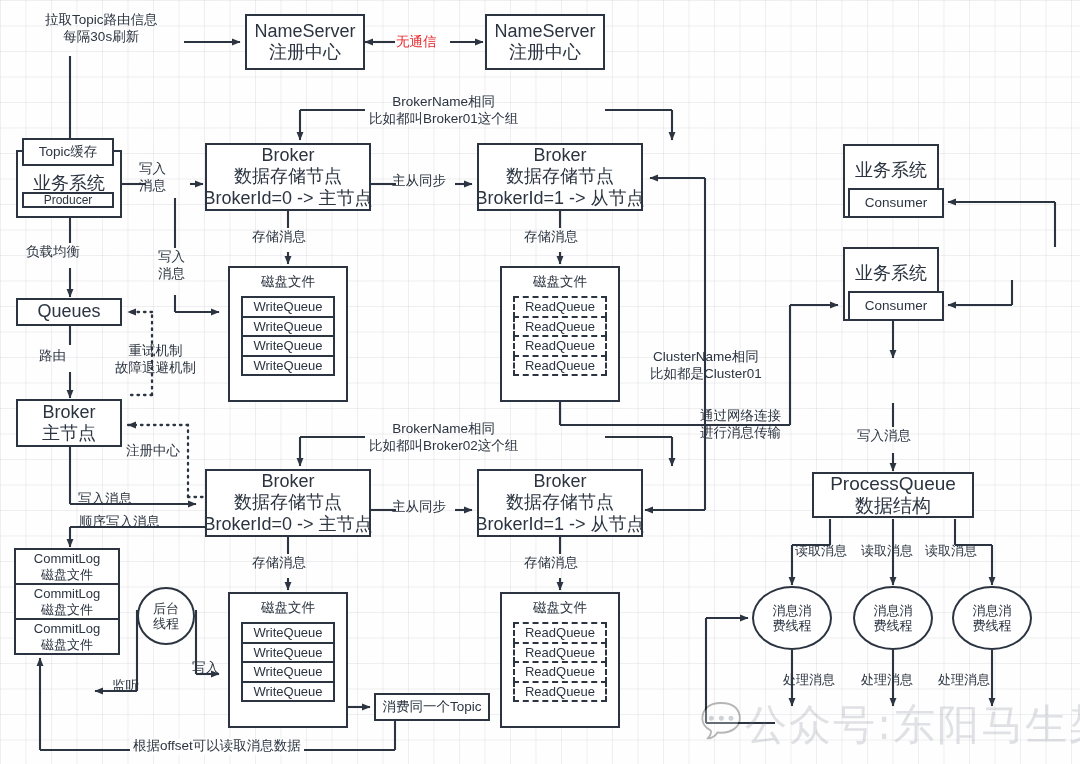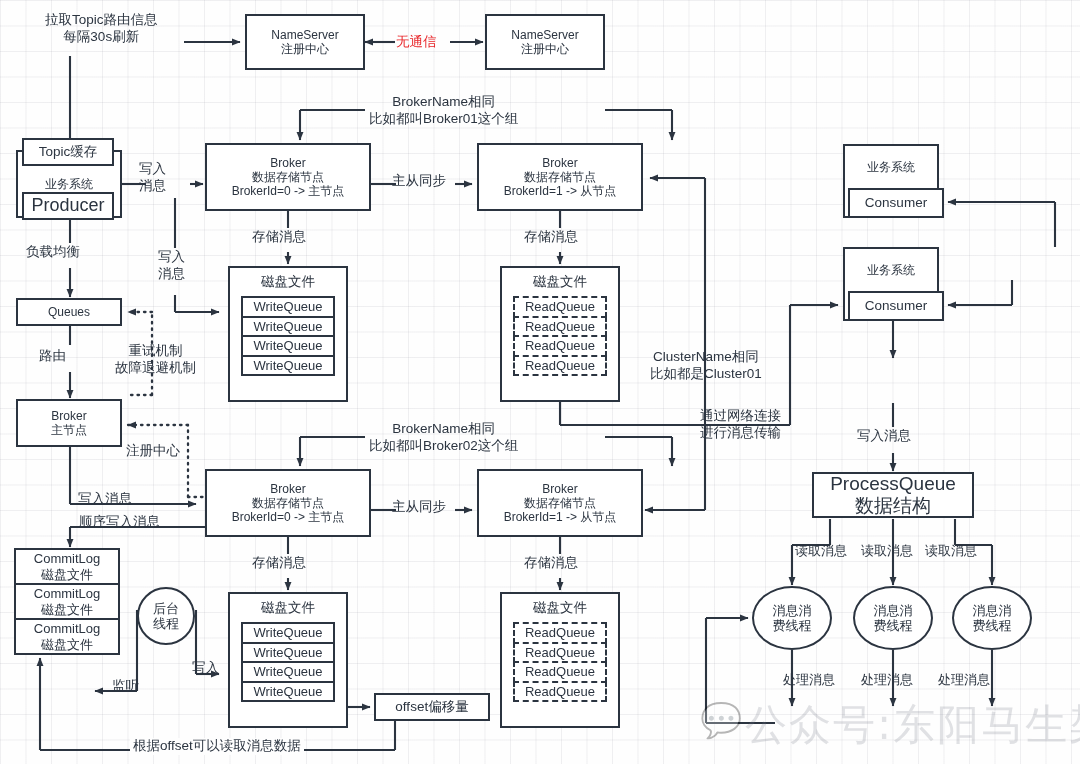--- a/index.html
+++ b/index.html
@@ -22,21 +22,21 @@
   svg#wires{position:absolute;left:0;top:0;width:1080px;height:764px;}
   .node{
     position:absolute;
     box-sizing:border-box;
     border:2px solid #2b3440;
     background:#ffffff;
     display:flex;flex-direction:column;
     align-items:center;justify-content:center;
     text-align:center;
     line-height:1.18;
-    font-size:12px;
+    font-size:18px;
     color:#2b3440;
     white-space:nowrap;
   }
   .node.circle{border-radius:50%;}
   .lbl{
     position:absolute;
     font-size:13.5px;
     color:#2b3440;
     line-height:1.25;
     text-align:center;
@@ -222,21 +222,21 @@
     <div>NameServer</div>
     <div>注册中心</div>
   </div>
 
   <div class="node" style="left:16px;top:150px;width:106px;height:68px;justify-content:center;">
     <div>业务系统</div>
   </div>
   <div class="node" style="left:22px;top:138px;width:92px;height:28px;font-size:13.5px;">
     <div>Topic缓存</div>
   </div>
-  <div class="node" style="left:22px;top:192px;width:92px;height:28px;font-size:18px;align-items:center;">
+  <div class="node" style="left:22px;top:192px;width:92px;height:16px;font-size:12px;align-items:center;">
     <div>Producer</div>
   </div>
 
   <div class="node" style="left:16px;top:298px;width:106px;height:28px;">
     <div>Queues</div>
   </div>
 
   <div class="node" style="left:16px;top:399px;width:106px;height:48px;">
     <div>Broker</div>
     <div>主节点</div>
@@ -316,21 +316,21 @@
     <div class="diskttl">磁盘文件</div>
     <div class="qwrap">
       <div class="qrow dash first">ReadQueue</div>
       <div class="qrow dash">ReadQueue</div>
       <div class="qrow dash">ReadQueue</div>
       <div class="qrow dash">ReadQueue</div>
     </div>
   </div>
 
   <div class="node" style="left:374px;top:693px;width:116px;height:28px;font-size:13.5px;">
-    <div>offset偏移量</div>
+    <div>消费同一个Topic</div>
   </div>
 
   <div class="node" style="left:843px;top:144px;width:96px;height:74px;justify-content:flex-start;padding-top:14px;">
     <div>业务系统</div>
   </div>
   <div class="node" style="left:848px;top:188px;width:96px;height:30px;font-size:13.5px;">
     <div>Consumer</div>
   </div>
 
   <div class="node" style="left:843px;top:247px;width:96px;height:74px;justify-content:flex-start;padding-top:14px;">

